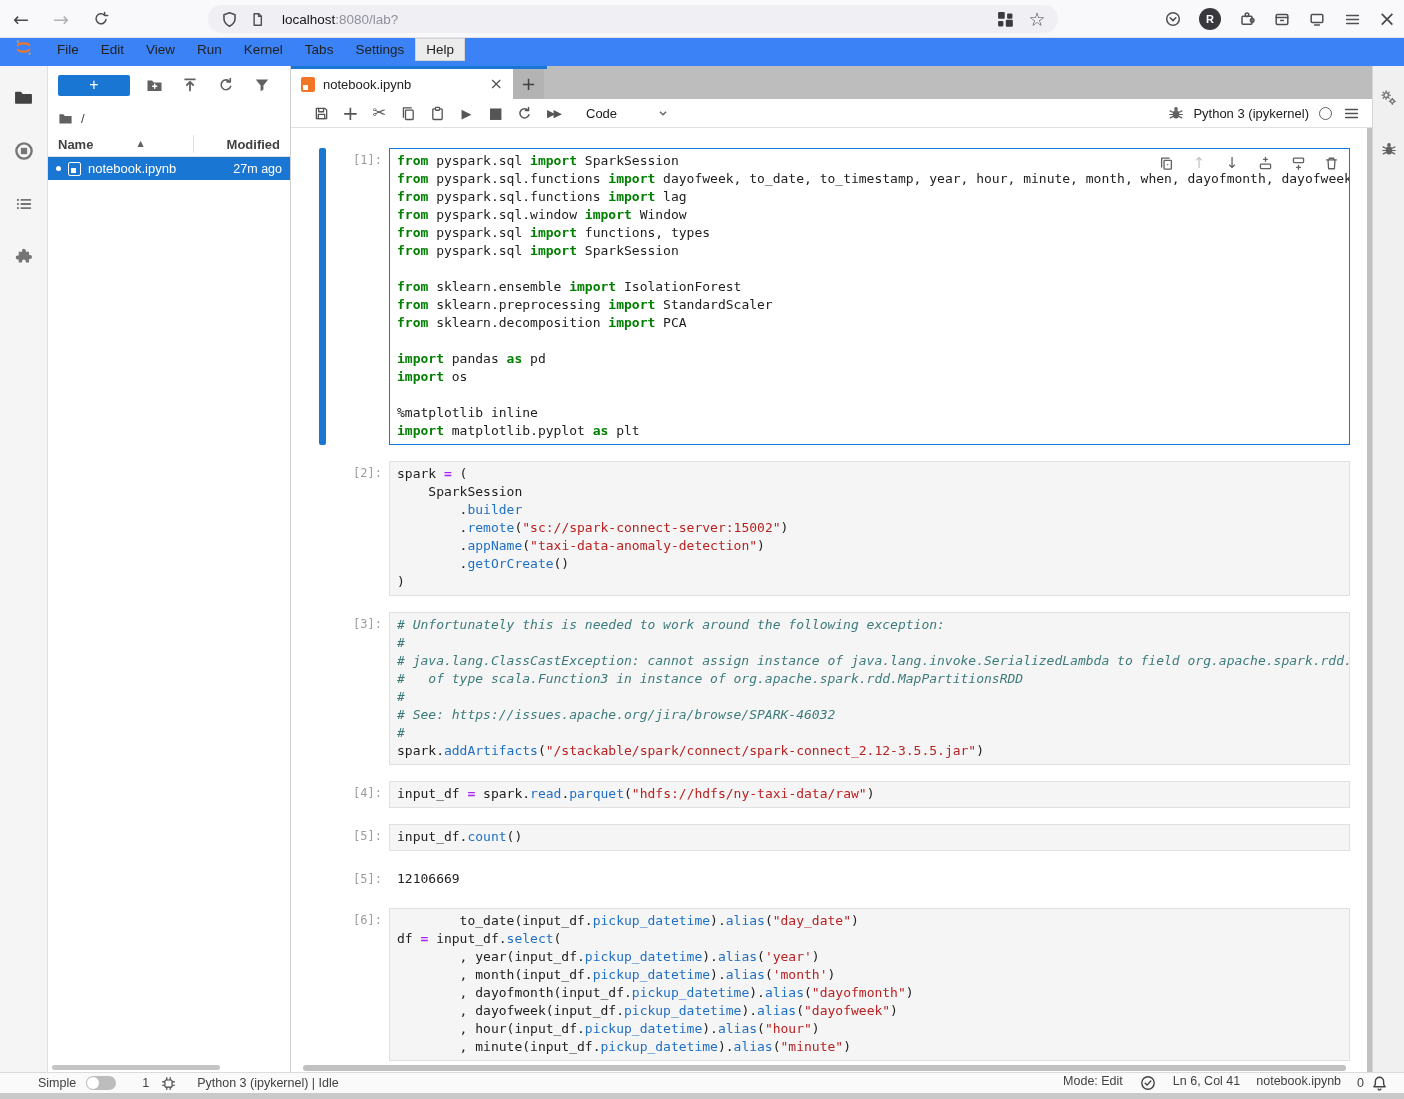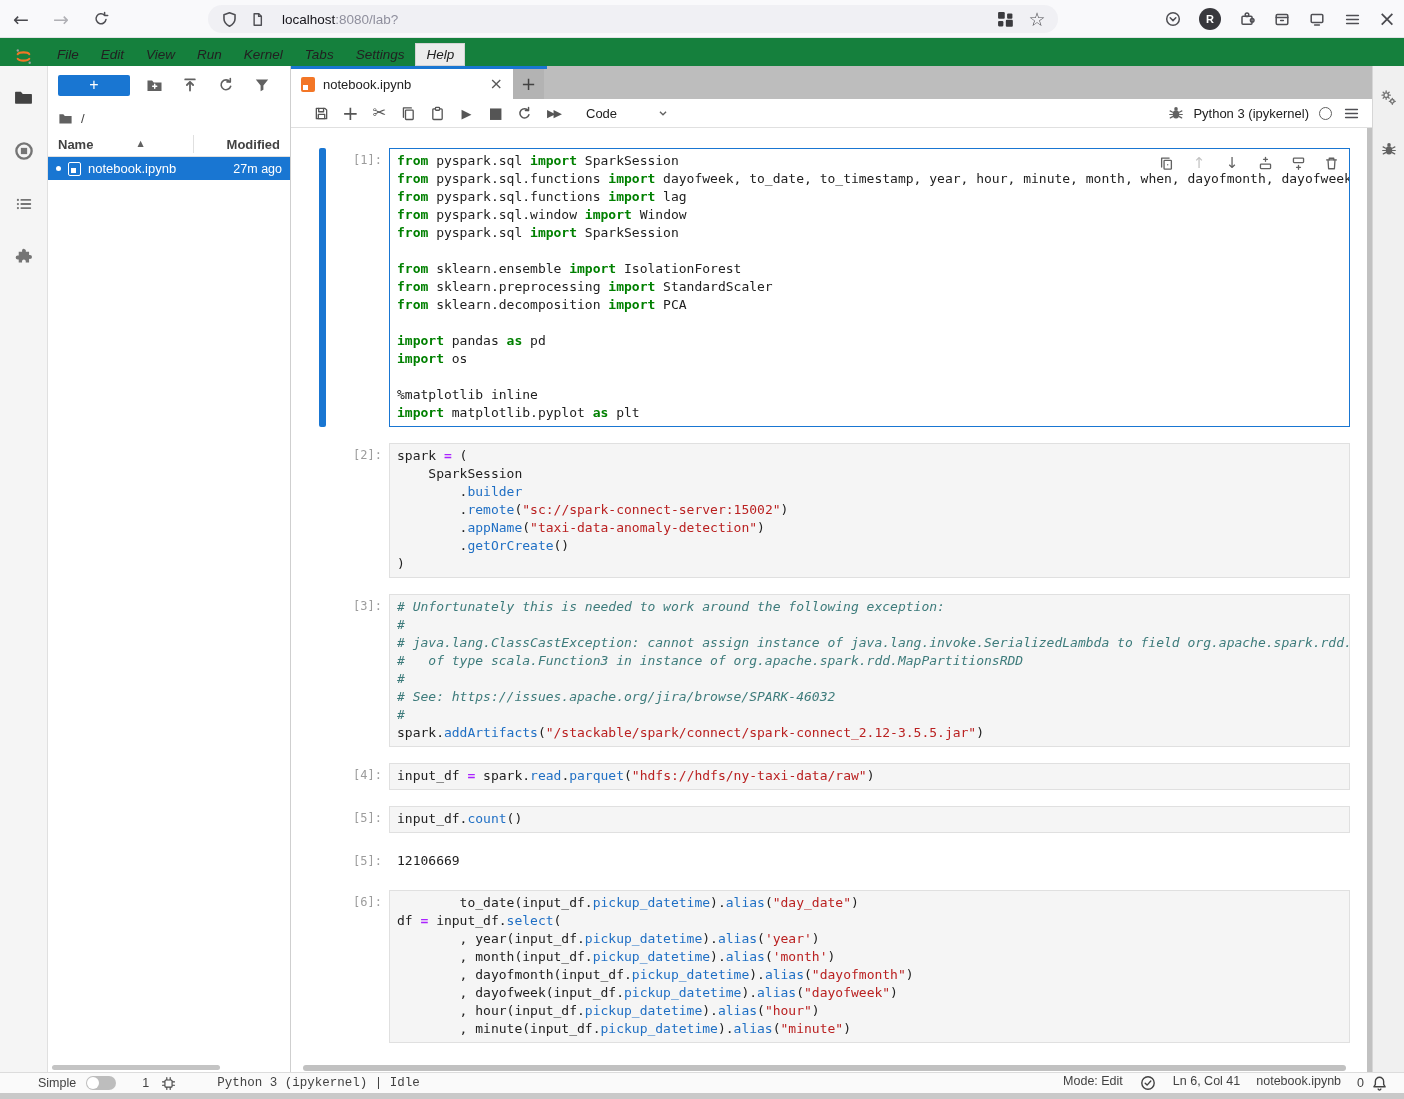--- a/index.html
+++ b/index.html
@@ -16,21 +16,21 @@
   .url-text { font-size:13.5px; color:#15141a; margin-left:16px; flex:1; white-space:nowrap; overflow:hidden; }
   .url-text .dim { color:#8f8f9d; }
   .url-right { display:flex; align-items:center; gap:14px; margin-right:4px; }
   .browser-right { position:absolute; right:8px; top:0; height:38px; display:flex; align-items:center; gap:17px; }
   .avatar { width:22px; height:22px; border-radius:50%; background:#38383d; color:#fff; font-size:11px;
             font-weight:bold; display:flex; align-items:center; justify-content:center; }
   .icon-btn { display:flex; align-items:center; justify-content:center; min-width:18px; min-height:18px; cursor:default; }
   .glyph { font-family:"DejaVu Sans", sans-serif; color:#4a4a4f; line-height:1; display:inline-block; }
 
   
-  .menubar { height:28px; background:#15803d; display:flex; align-items:flex-end; flex:0 0 auto;font-style:italic; }
+  .menubar { height:28px; background:#3b82f6; display:flex; align-items:flex-start; flex:0 0 auto; }
   .jp-logo { margin:0 13px 0 14px; display:flex; align-items:center; }
   .menu-item { font-size:13.5px; color:#212121; padding:4px 11px; }
   .menu-item.active { background:#ececec; box-shadow:0 0 0 1px #d4d4d4 inset; }
 
   
   .main { flex:1 1 auto; display:flex; min-height:0; }
   .side-strip { width:48px; background:#f5f5f5; border-right:1px solid #e0e0e0;
                 display:flex; flex-direction:column; align-items:center; padding-top:22px; gap:34px; }
   .file-panel { width:242px; background:#fff; display:flex; flex-direction:column; position:relative; }
   .fb-toolbar { height:38px; display:flex; align-items:center; padding:0 10px; gap:0; }
@@ -377,20 +377,21 @@
       <div class="nb-body">
         <div class="cells" id="cells">
             <div class="cell active">
               <div class="collapser"></div>
               <div class="prompt">[1]:</div>
               <div class="editor">
                 <div class="cm-line"><span class="tk-kw">from</span><span class="tk-pl"> pyspark.sql </span><span class="tk-kw">import</span><span class="tk-pl"> SparkSession</span></div>
                 <div class="cm-line"><span class="tk-kw">from</span><span class="tk-pl"> pyspark.sql.functions </span><span class="tk-kw">import</span><span class="tk-pl"> dayofweek, to_date, to_timestamp, year, hour, minute, month, when, dayofmonth, dayofweek</span></div>
                 <div class="cm-line"><span class="tk-kw">from</span><span class="tk-pl"> pyspark.sql.functions </span><span class="tk-kw">import</span><span class="tk-pl"> lag</span></div>
                 <div class="cm-line"><span class="tk-kw">from</span><span class="tk-pl"> pyspark.sql.window </span><span class="tk-kw">import</span><span class="tk-pl"> Window</span></div>
+                <div class="cm-line"><span class="tk-kw">from</span><span class="tk-pl"> pyspark.sql </span><span class="tk-kw">import</span><span class="tk-pl"> functions, types</span></div>
                 <div class="cm-line"><span class="tk-kw">from</span><span class="tk-pl"> pyspark.sql </span><span class="tk-kw">import</span><span class="tk-pl"> SparkSession</span></div>
                 <div class="cm-line">&nbsp;</div>
                 <div class="cm-line"><span class="tk-kw">from</span><span class="tk-pl"> sklearn.ensemble </span><span class="tk-kw">import</span><span class="tk-pl"> IsolationForest</span></div>
                 <div class="cm-line"><span class="tk-kw">from</span><span class="tk-pl"> sklearn.preprocessing </span><span class="tk-kw">import</span><span class="tk-pl"> StandardScaler</span></div>
                 <div class="cm-line"><span class="tk-kw">from</span><span class="tk-pl"> sklearn.decomposition </span><span class="tk-kw">import</span><span class="tk-pl"> PCA</span></div>
                 <div class="cm-line">&nbsp;</div>
                 <div class="cm-line"><span class="tk-kw">import</span><span class="tk-pl"> pandas </span><span class="tk-kw">as</span><span class="tk-pl"> pd</span></div>
                 <div class="cm-line"><span class="tk-kw">import</span><span class="tk-pl"> os</span></div>
                 <div class="cm-line">&nbsp;</div>
                 <div class="cm-line"><span class="tk-pl">%matplotlib inline</span></div>
@@ -522,21 +523,21 @@
     <div class="sb-left">
       <span>Simple</span>
       <span class="toggle"></span>
       <span style="margin-left:16px;">1</span>
       <span class="icon-btn" id="sb-chip">
           <svg width="15" height="15" viewBox="0 0 16 16" fill="none" stroke="#424242" stroke-width="1.2" stroke-linecap="round" stroke-linejoin="round">
             <rect x="4.2" y="4.2" width="7.6" height="7.6" rx="1"></rect>
             <path d="M6.2 1.6v2M9.8 1.6v2M6.2 12.4v2M9.8 12.4v2M1.6 6.2h2M1.6 9.8h2M12.4 6.2h2M12.4 9.8h2"></path>
           </svg>
         </span>
-      <span style="margin-left:30px;font-family:Liberation Mono, monospace;">Python 3 (ipykernel) | Idle</span>
+      <span style="margin-left:10px;">Python 3 (ipykernel) | Idle</span>
     </div>
     <div class="sb-right">
       <span>Mode: Edit</span>
       <span class="icon-btn" id="sb-shield">
           <svg width="16" height="16" viewBox="0 0 16 16" fill="none" stroke="#424242" stroke-width="1.4" stroke-linecap="round" stroke-linejoin="round">
             <circle cx="8" cy="8" r="6.2"></circle>
             <path d="M5.2 8.2l1.9 1.9 3.7-4.1"></path>
           </svg>
         </span>
       <span>Ln 6, Col 41</span>

